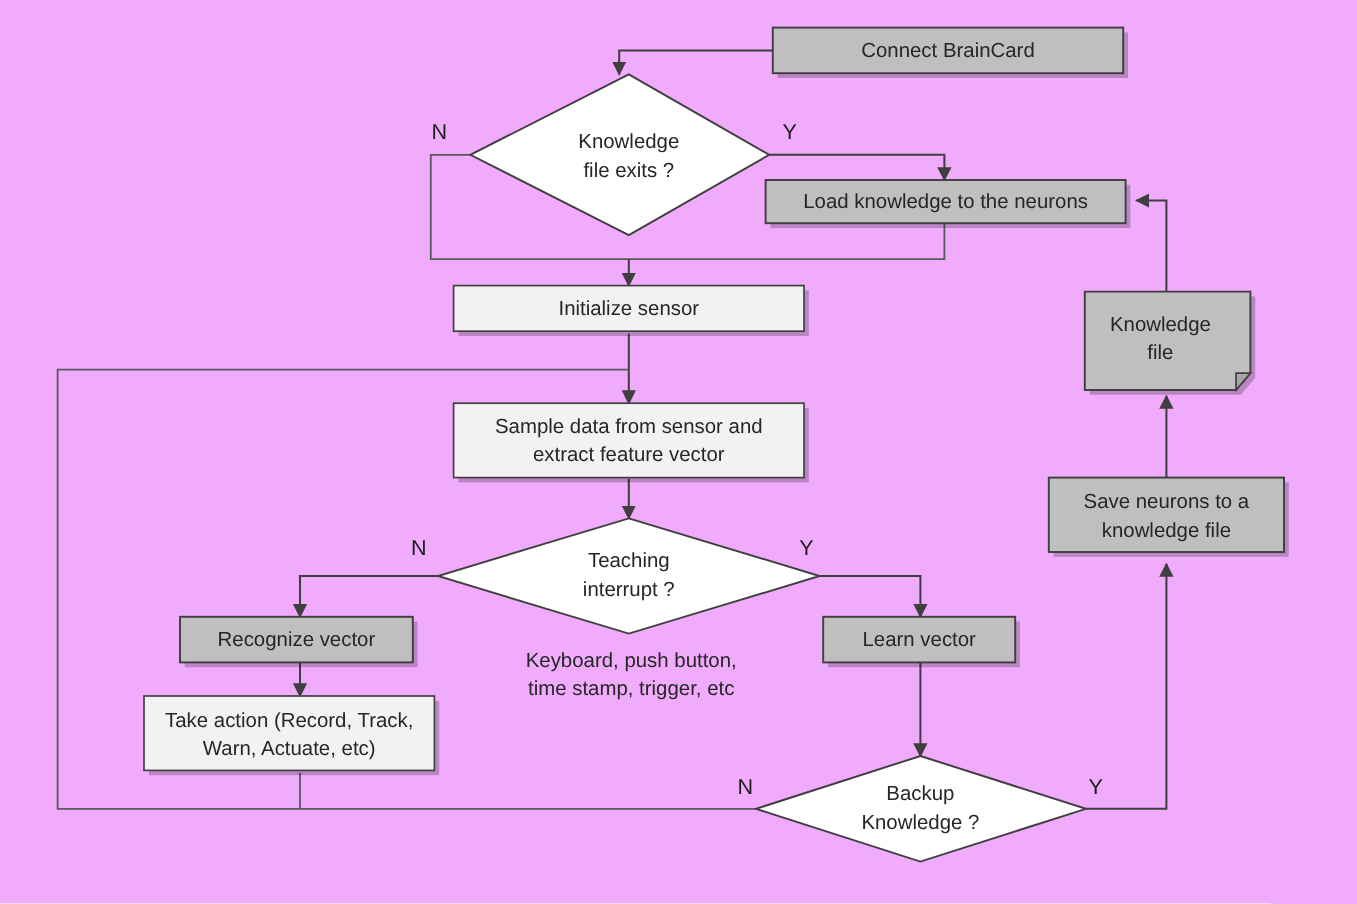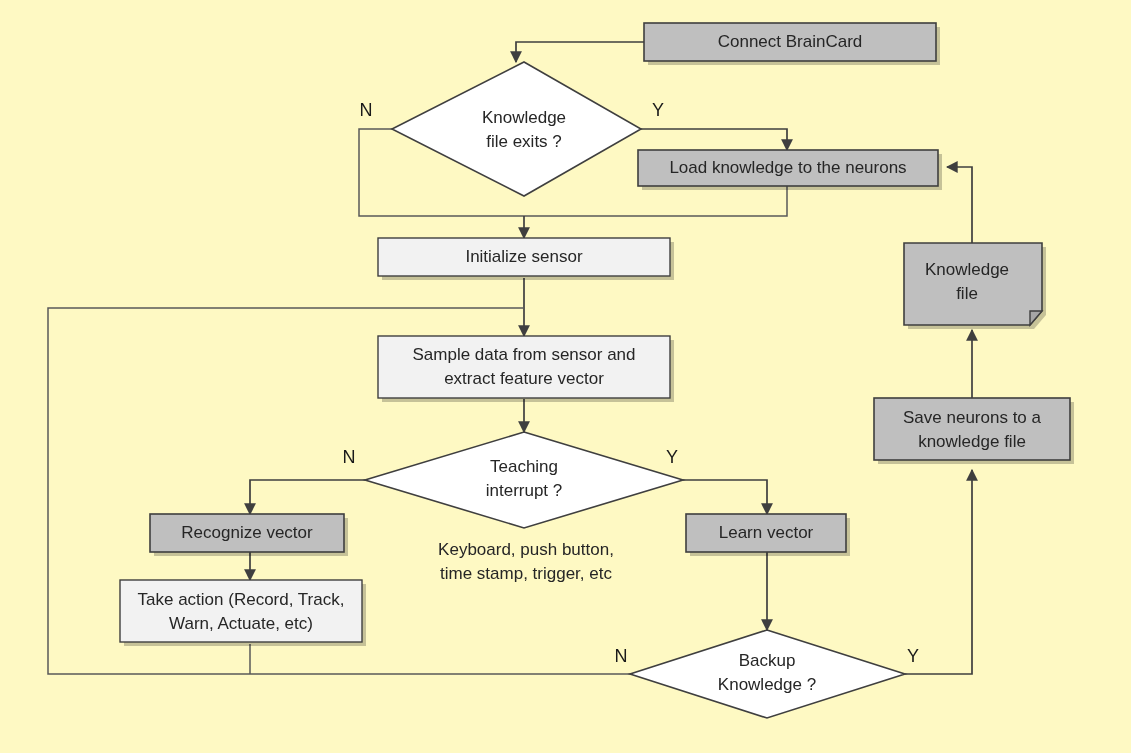--- a/index.html
+++ b/index.html
@@ -7,21 +7,21 @@
     padding: 0;
     background: #ffffff;
   }
   body {
     font-family: "Liberation Sans", sans-serif;
   }
   #canvas {
     position: relative;
     width: 1131px;
     height: 753px;
-    background: #fef9c3;
+    background: #f0abfc;
     overflow: hidden;
     text-decoration: underline;
   }
   svg#flow {
     position: absolute;
     left: 0;
     top: 0;
     width: 1131px;
     height: 753px;
   }

